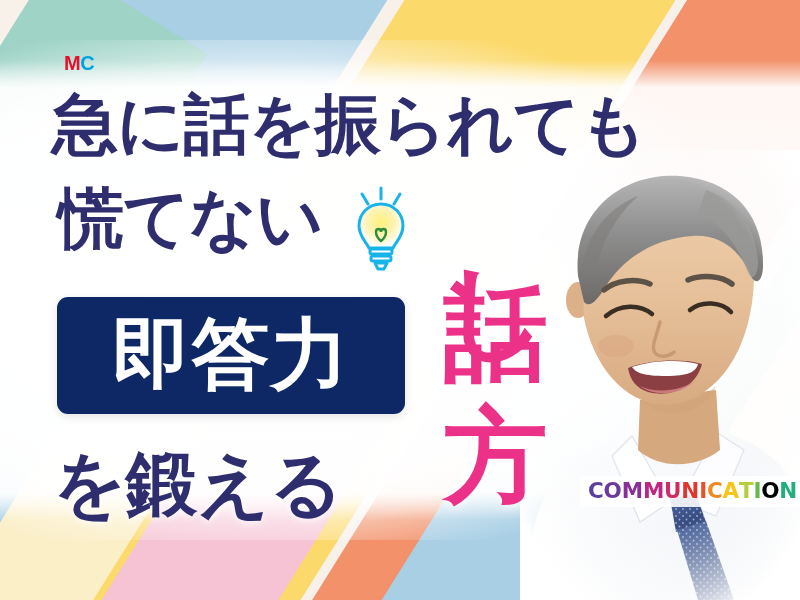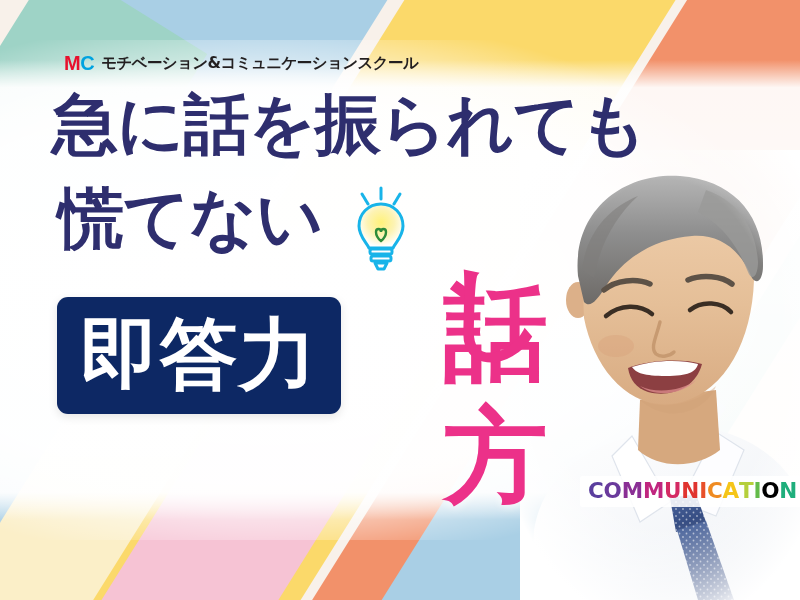--- a/index.html
+++ b/index.html
@@ -119,21 +119,21 @@
     writing-mode:vertical-rl;
     text-orientation:upright;
     height:320px;
     text-shadow:0 2px 8px rgba(255,255,255,0.75);
   }
 
   
   .navy-box{
     position:absolute;
     left:57px; top:297px;
-    width:284px; height:117px;
+    width:348px; height:117px;
     background:#0d2864;
     border-radius:11px;
     display:flex; align-items:center; justify-content:center;
     z-index:25;
     box-shadow:0 3px 10px rgba(0,0,0,0.10);
   }
   .navy-box span{
     color:#ffffff;
     font-size:78px;
     line-height:1;
@@ -282,21 +282,20 @@
 
       <path d="M118 248 C140 262 176 254 196 236 C186 262 146 276 118 248 Z" fill="#cfa078" opacity="0.4"></path>
 
       <rect x="0" y="0" width="290" height="450" fill="url(#fade)"></rect>
     </svg>
   </div>
 
   <div class="logo">
     <span class="logo-m">M</span>
     <span class="logo-c">C</span>
-    <span class="logo-text">モチベーション&amp;コミュニケーションスクール</span>
   </div>
 
   <div class="jp line2">慌てない</div>
 
   <div class="jp line1">急に話を振られても</div>
 
   <div class="bulb">
     <svg viewBox="0 0 66 86" width="66" height="86">
       <defs>
         <radialGradient id="glow" cx="50%" cy="42%" r="55%">
@@ -319,18 +318,19 @@
       <path d="M27 77 L39 77 L36 83 L30 83 Z" fill="none" stroke="#18b4e9" stroke-width="3" stroke-linejoin="round"></path>
     </svg>
   </div>
 
   <div class="jp vert-pink">話し方</div>
 
   <div class="navy-box">
     <span class="jp">即答力</span>
   </div>
 
+  <div class="jp line3">を鍛える</div>
 
   <div class="commwrap">
     <div class="cm" id="commLetters"><span style="color: rgb(91, 63, 158);">C</span><span style="color: rgb(106, 58, 156);">O</span><span style="color: rgb(138, 47, 149);">M</span><span style="color: rgb(192, 38, 127);">M</span><span style="color: rgb(212, 42, 99);">U</span><span style="color: rgb(224, 52, 47);">N</span><span style="color: rgb(232, 80, 42);">I</span><span style="color: rgb(239, 139, 34);">C</span><span style="color: rgb(245, 197, 24);">A</span><span style="color: rgb(181, 207, 60);">T</span><span style="color: rgb(99, 187, 74);">I</span><span>O</span><span style="color: rgb(31, 174, 124);">N</span></div>
   </div>
 
 </div>
 
 </body></html>

